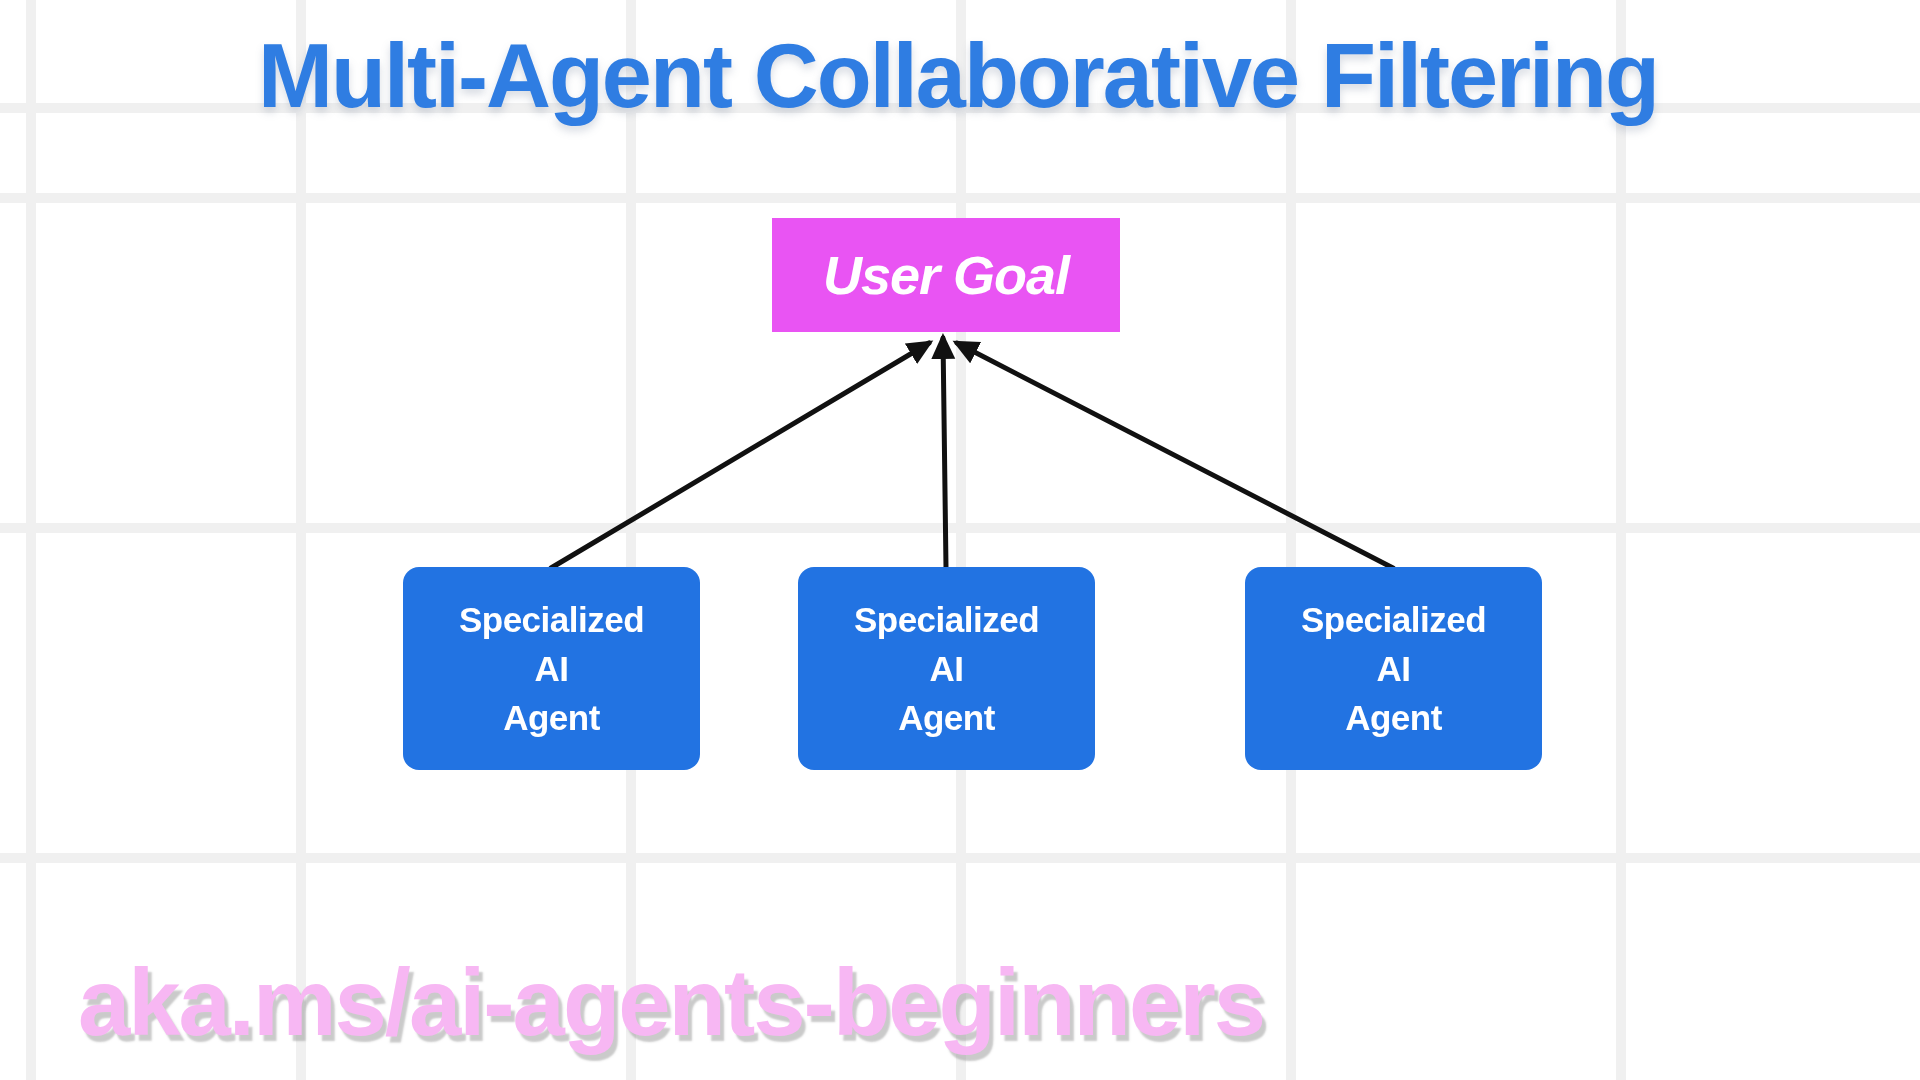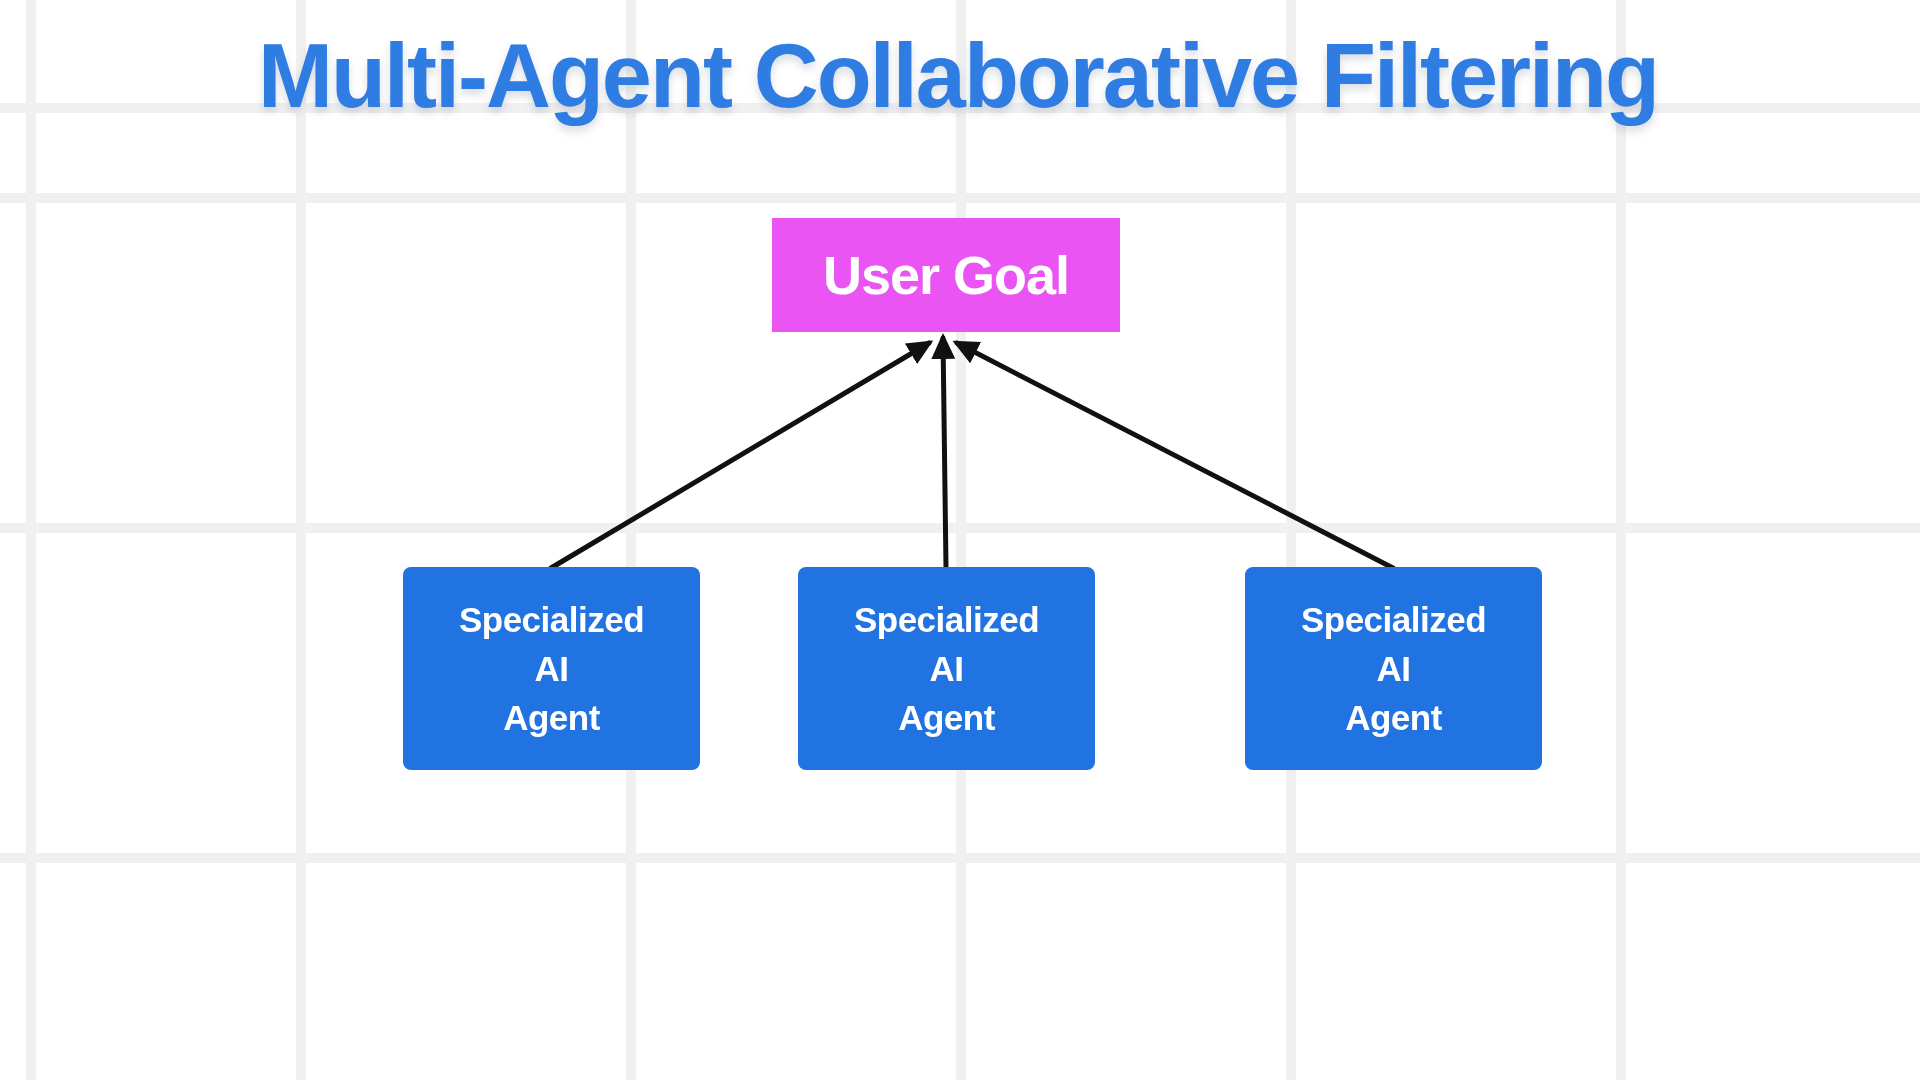--- a/index.html
+++ b/index.html
@@ -64,28 +64,29 @@
     align-items: center;
     justify-content: center;
     z-index: 2;
   }
   .goal-label {
     color: var(--node_text, #ffffff);
     font-size: 54px;
     font-weight: 700;
     letter-spacing: -1px;
     white-space: nowrap;
+    font-style: italic;
   }
 
   .agent-node {
     position: absolute;
     top: 567px;
     width: 297px;
     height: 203px;
-    border-radius: 8px;
+    border-radius: 16px;
     background: var(--node_blue, #2273e2);
     display: flex;
     flex-direction: column;
     align-items: center;
     justify-content: center;
     z-index: 2;
     text-align: center;
   }
   .agent-node .agent-line {
     color: var(--node_text, #ffffff);
@@ -146,14 +147,15 @@
     <span class="agent-line">AI</span>
     <span class="agent-line">Agent</span>
   </div>
 
   <div class="agent-node agent-3">
     <span class="agent-line">Specialized</span>
     <span class="agent-line">AI</span>
     <span class="agent-line">Agent</span>
   </div>
 
+  <div class="footer-link">aka.ms/ai-agents-beginners</div>
 
 </div>
 
 </body></html>

